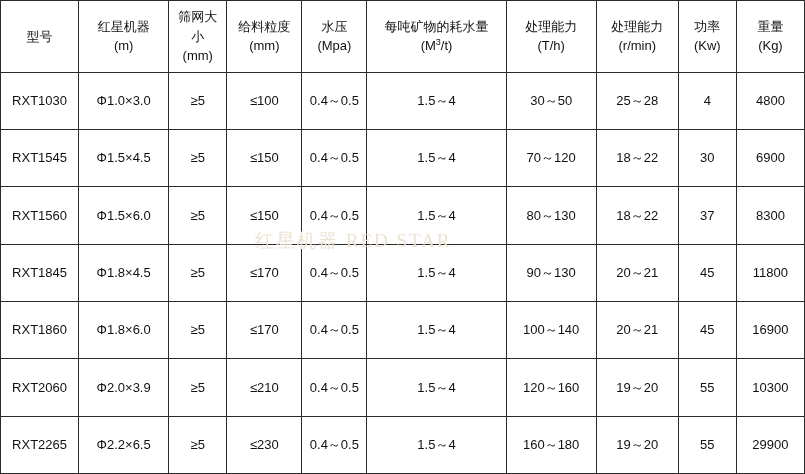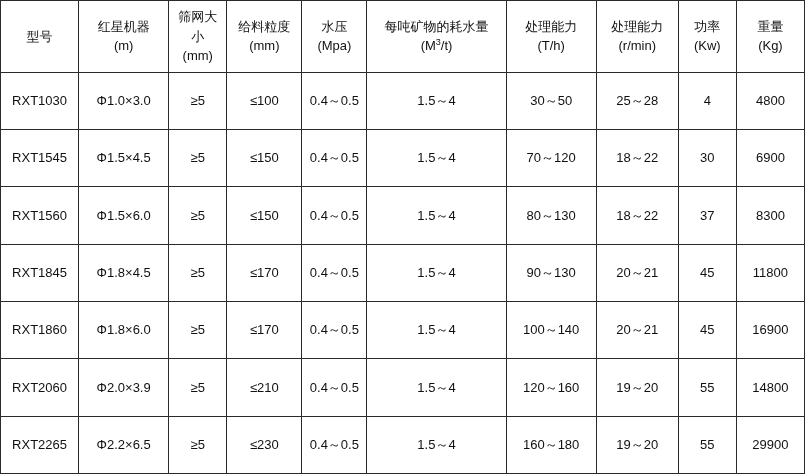--- a/index.html
+++ b/index.html
@@ -195,29 +195,30 @@
         <tr>
           <td>RXT2060</td>
           <td>Φ2.0×3.9</td>
           <td>≥5</td>
           <td>≤210</td>
           <td>0.4～0.5</td>
           <td>1.5～4</td>
           <td>120～160</td>
           <td>19～20</td>
           <td>55</td>
-          <td>14800</td>
+          <td>10300</td>
         </tr>
         <tr>
           <td>RXT2265</td>
           <td>Φ2.2×6.5</td>
           <td>≥5</td>
           <td>≤230</td>
           <td>0.4～0.5</td>
           <td>1.5～4</td>
           <td>160～180</td>
           <td>19～20</td>
           <td>55</td>
           <td>29900</td>
         </tr>
       </tbody>
   </table>
+  <div class="watermark">红星机器 RED STAR</div>
 </div>
 
 </body></html>

